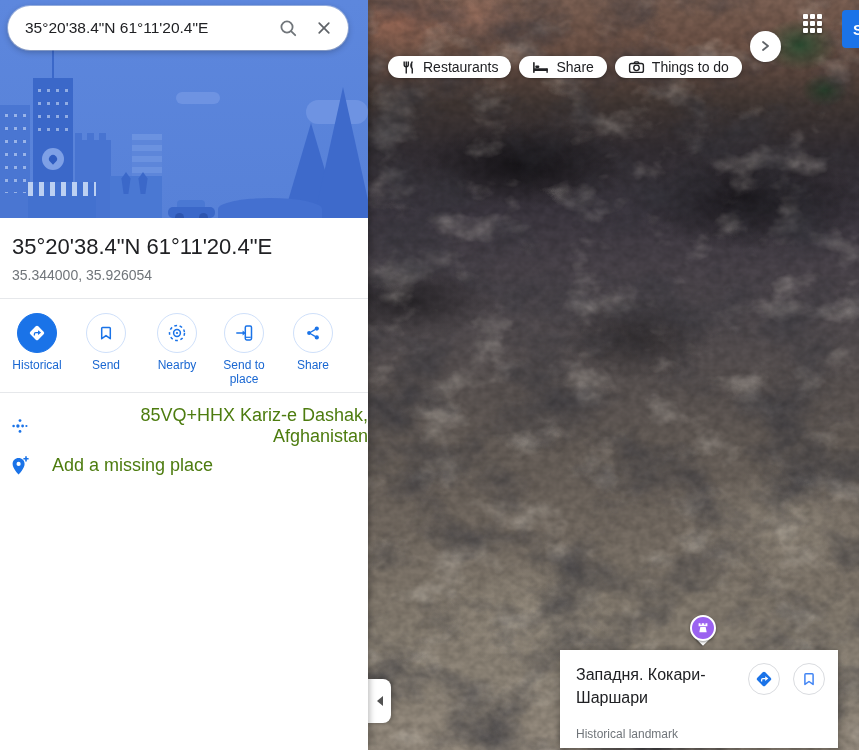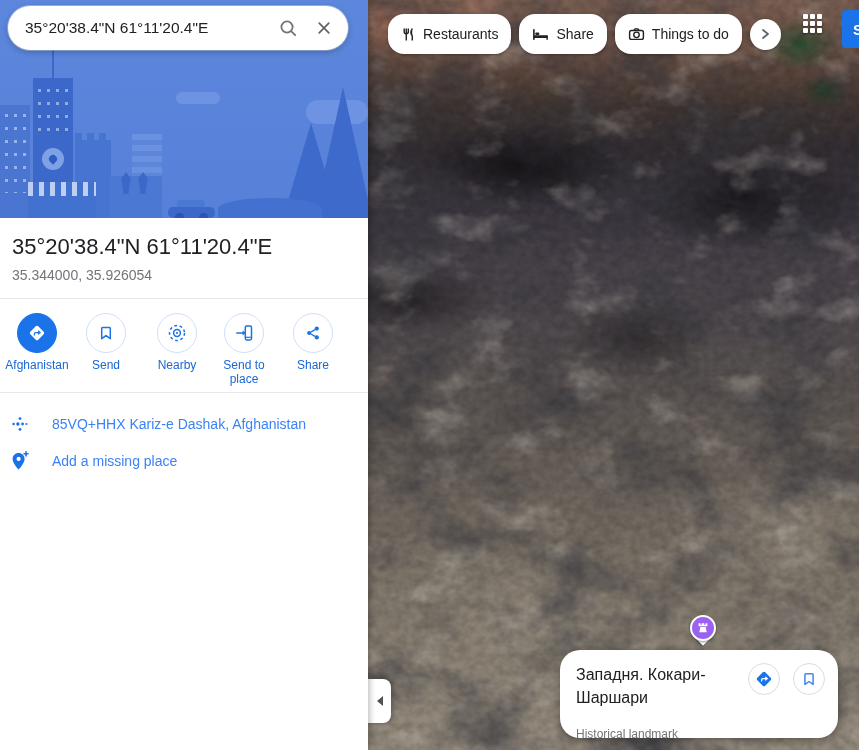--- a/index.html
+++ b/index.html
@@ -19,39 +19,39 @@
       radial-gradient(150px 62px at 32% 22%, rgba(10,9,12,.75), transparent 70%),
       radial-gradient(170px 70px at 78% 27%, rgba(12,11,14,.7), transparent 70%),
       radial-gradient(130px 55px at 8% 40%, rgba(15,14,17,.6), transparent 70%),
       radial-gradient(110px 62px at 55% 45%, rgba(20,18,20,.5), transparent 70%),
       radial-gradient(160px 85px at 85% 70%, rgba(192,182,162,.35), transparent 70%),
       radial-gradient(130px 75px at 32% 82%, rgba(186,176,158,.3), transparent 70%),
       radial-gradient(110px 65px at 62% 93%, rgba(182,172,152,.3), transparent 70%); }
   .map-noise { position:absolute; inset:0; width:100%; height:100%; }
 
   .chips { position:absolute; left:20px; top:14px; display:flex; align-items:center; gap:8px; }
-  .chip { display:flex; align-items:center; gap:7px; height:40px; padding:0 13px; background:#fff; border:none;
-    border-radius:16px; box-shadow:0 1px 3px rgba(0,0,0,.3); font-family:inherit; font-size:14px; color:#202124; cursor:pointer; white-space:nowrap; }
+  .chip { display:flex; align-items:center; gap:7px; height:22px; padding:0 13px; background:#fff; border:none;
+    border-radius:16px; box-shadow:0 1px 3px rgba(0,0,0,.3); font-family:inherit; font-size:14px; color:#202124; cursor:pointer; white-space:nowrap;margin-top:42px; }
   .chip-more { width:31px; height:31px; border-radius:50%; background:#fff; border:none; box-shadow:0 1px 3px rgba(0,0,0,.3);
     display:flex; align-items:center; justify-content:center; cursor:pointer; }
 
   .apps-grid { position:absolute; right:37px; top:14px; width:19px; height:19px; display:grid;
     grid-template-columns:repeat(3,1fr); gap:2.5px; cursor:pointer; filter:drop-shadow(0 1px 1px rgba(0,0,0,.4)); }
   .apps-grid i { background:#fff; border-radius:1px; }
 
   .signin { position:absolute; left:474px; top:10px; height:38px; width:92px; background:#1a73e8; color:#fff;
     border:none; border-radius:4px; font-family:inherit; font-size:15px; font-weight:bold; text-align:left; padding:0 0 0 11px; cursor:pointer; }
 
   .marker { position:absolute; left:322px; top:615px; width:26px; height:26px; cursor:pointer; }
   .marker::before { content:''; position:absolute; left:50%; bottom:-3px; width:9px; height:9px; background:#fff;
     transform:translateX(-50%) rotate(45deg); box-shadow:0 1px 2px rgba(0,0,0,.4); }
   .marker-circle { position:absolute; inset:0; background:#9b62f0; border:2.5px solid #fff; border-radius:50%;
     box-shadow:0 1px 3px rgba(0,0,0,.45); display:flex; align-items:center; justify-content:center; }
 
-  .map-card { position:absolute; left:192px; top:650px; width:278px; height:88px; background:#fff; border-radius:20px;
+  .map-card { position:absolute; left:192px; top:650px; width:278px; height:98px; background:#fff; border-radius:0;
     box-shadow:0 2px 8px rgba(0,0,0,.35); padding:13px 13px 12px 16px; }
   .mc-title { width:162px; font-size:16px; font-weight:500; color:#202124; line-height:23px; }
   .mc-sub { font-size:12px; color:#70757a; margin-top:18px; }
   .mc-btns { position:absolute; right:13px; top:13px; display:flex; gap:13px; }
   .mc-btn { width:32px; height:32px; border-radius:50%; background:#fff; border:1px solid #dadce0;
     display:flex; align-items:center; justify-content:center; cursor:pointer; padding:0; }
 
   .collapse-tab { position:absolute; left:0; top:679px; width:23px; height:44px; background:#fff; border:none;
     border-radius:0 8px 8px 0; box-shadow:2px 0 4px rgba(0,0,0,.25); cursor:pointer;
     display:flex; align-items:center; justify-content:center; }
@@ -96,21 +96,21 @@
   .action { position:absolute; top:14px; width:62px; background:transparent; border:none; cursor:pointer;
     display:flex; flex-direction:column; align-items:center; font-family:inherit; }
   .ac-circle { width:40px; height:40px; border-radius:50%; border:1px solid #cfe0fa; background:#fff;
     display:flex; align-items:center; justify-content:center; }
   .ac-circle.filled { background:#1a73e8; border-color:#1a73e8; }
   .ac-label { margin-top:6px; font-size:12px; color:#1967d2; line-height:13.5px; }
 
   .info { padding-top:12px; }
   .info-row { display:flex; align-items:center; min-height:37px; padding-left:10px; cursor:pointer; }
   .info-row .ic { width:20px; height:22px; margin-right:22px; display:flex; align-items:center; justify-content:center; flex:0 0 auto; }
-  .info-row .txt { font-size:14px; color:#3b82f6; }
+  .info-row .txt { font-size:18px; color:#4d7c0f;text-align:right; }
 </style>
 </head>
 <body>
 
 <div class="app">
 
   <div class="map">
     <div class="map-base"></div>
     <div class="map-blobs"></div>
     <svg class="map-noise" xmlns="http://www.w3.org/2000/svg">
@@ -281,21 +281,21 @@
 
     <div class="actions">
       <button class="action" style="left:6px;">
         <span class="ac-circle filled">
           <svg width="20" height="20" viewBox="0 0 20 20">
             <rect x="4.4" y="4.4" width="11.2" height="11.2" rx="1.8" transform="rotate(45 10 10)" fill="#fff"></rect>
             <path d="M7.4 12.6v-1.7c0-.7.6-1.3 1.3-1.3h2.7" fill="none" stroke="#1a73e8" stroke-width="1.3"></path>
             <path d="M11 7.3 14.1 9.6 11 11.9z" fill="#1a73e8"></path>
           </svg>
         </span>
-        <span class="ac-label">Afghanistan</span>
+        <span class="ac-label">Historical</span>
       </button>
       <button class="action" style="left:75px;">
         <span class="ac-circle">
           <svg width="20" height="20" viewBox="0 0 20 20">
             <path d="M6.6 4.4h6.8c.5 0 .9.4.9.9v10.4l-4.3-3.1-4.3 3.1V5.3c0-.5.4-.9.9-.9z" fill="none" stroke="#1a73e8" stroke-width="1.5" stroke-linejoin="round"></path>
           </svg>
         </span>
         <span class="ac-label">Send</span>
       </button>
       <button class="action" style="left:146px;">

